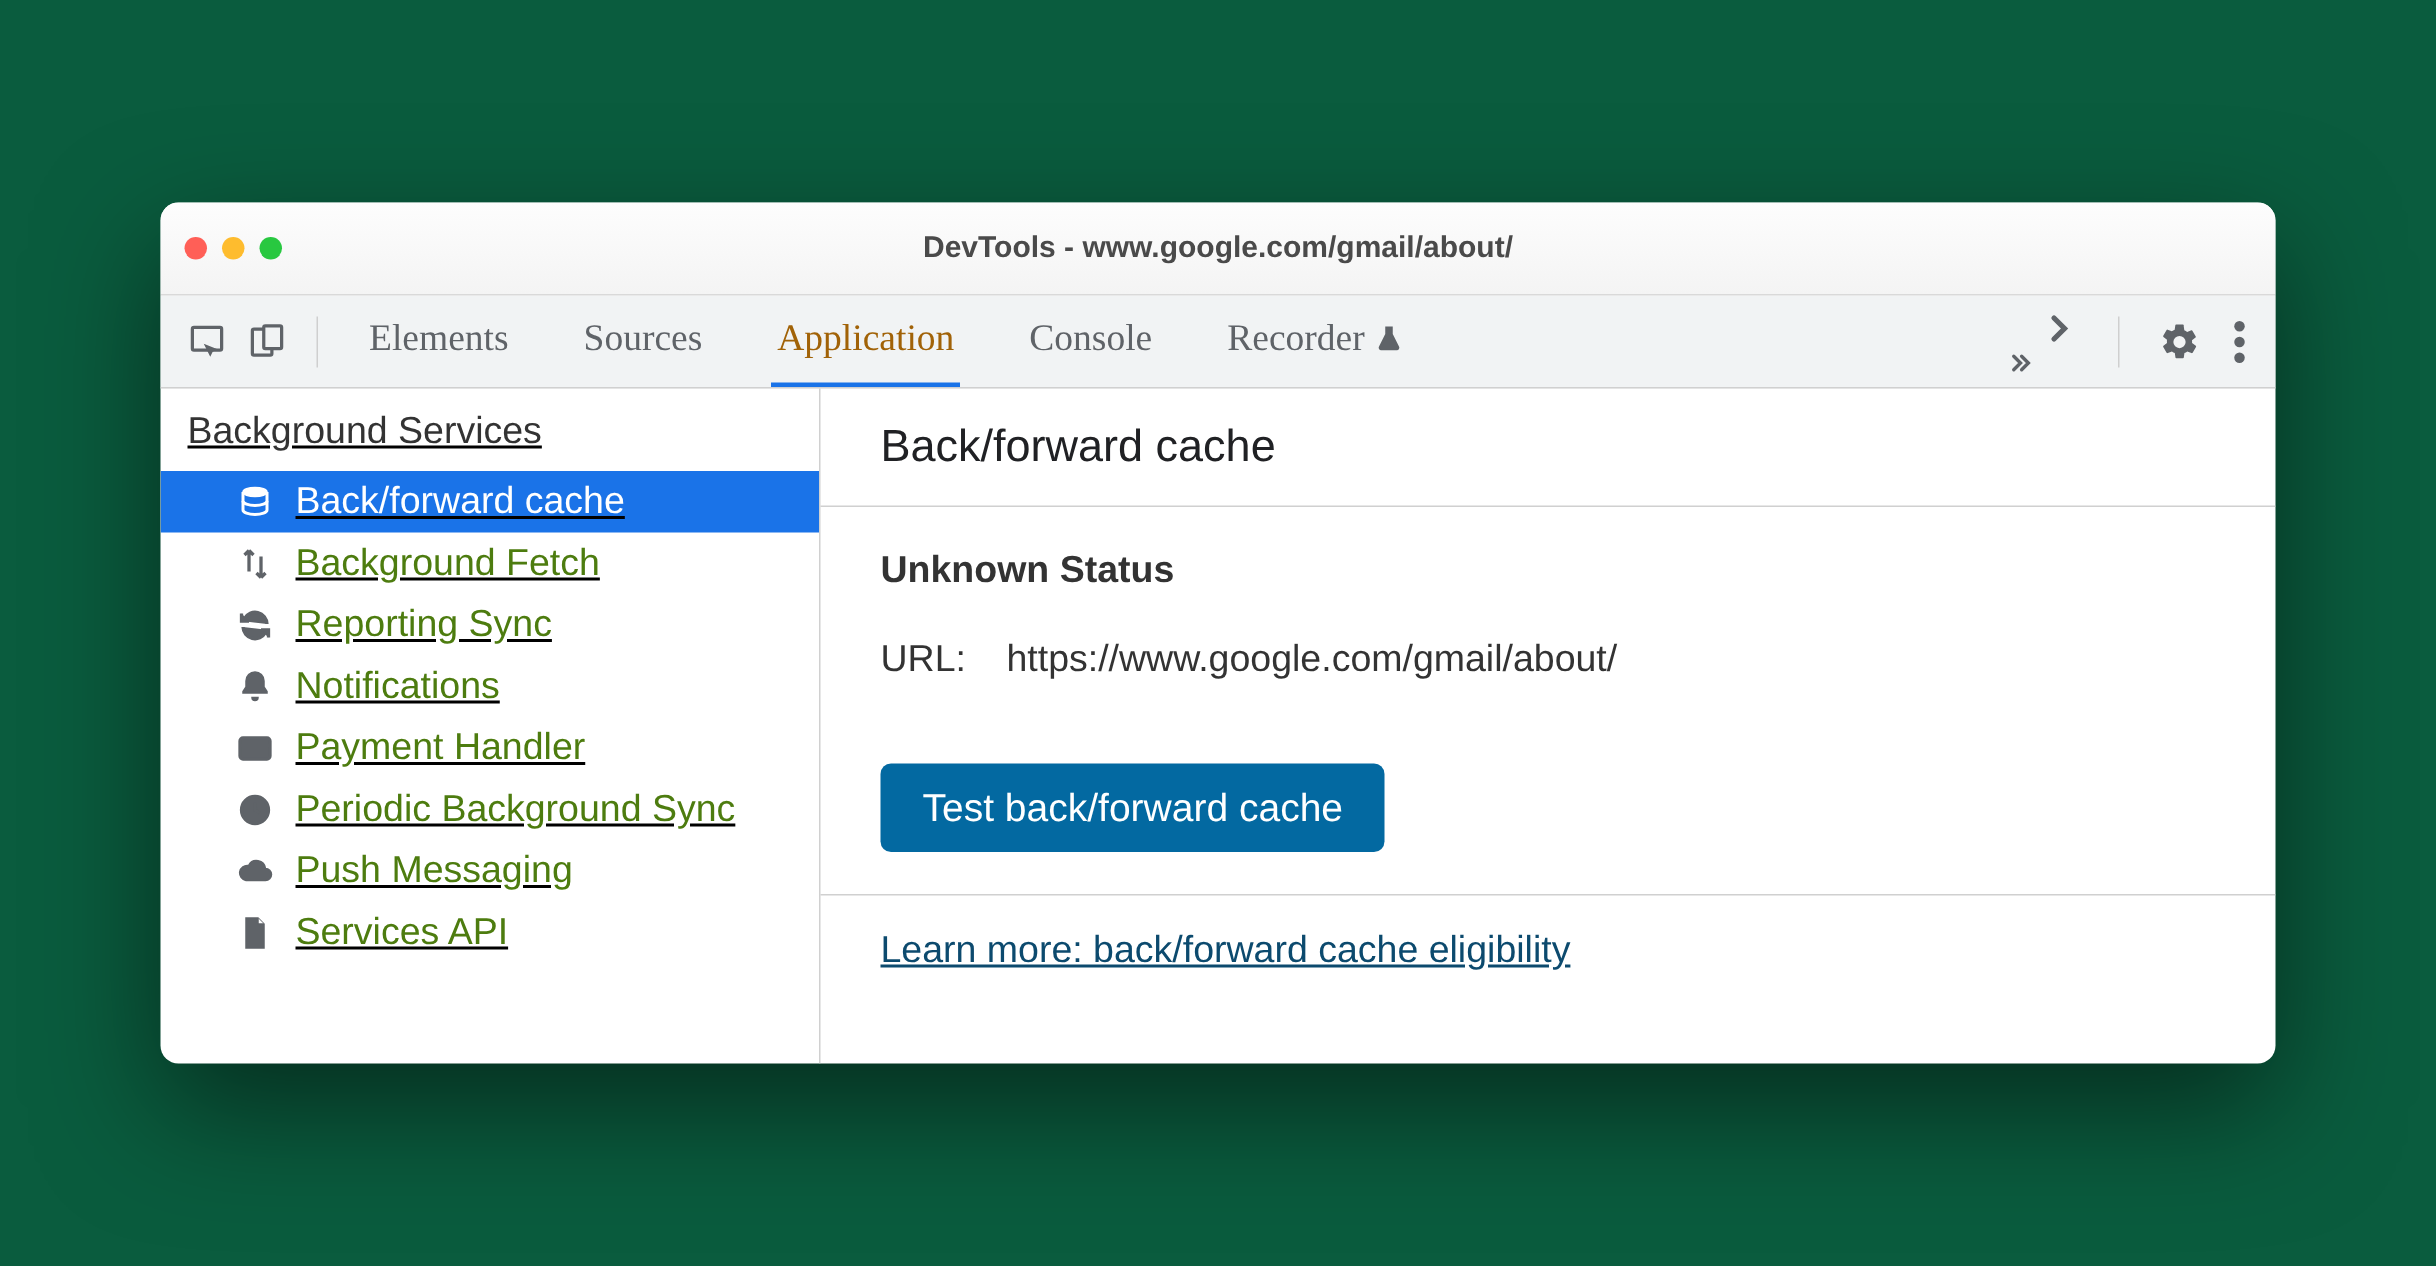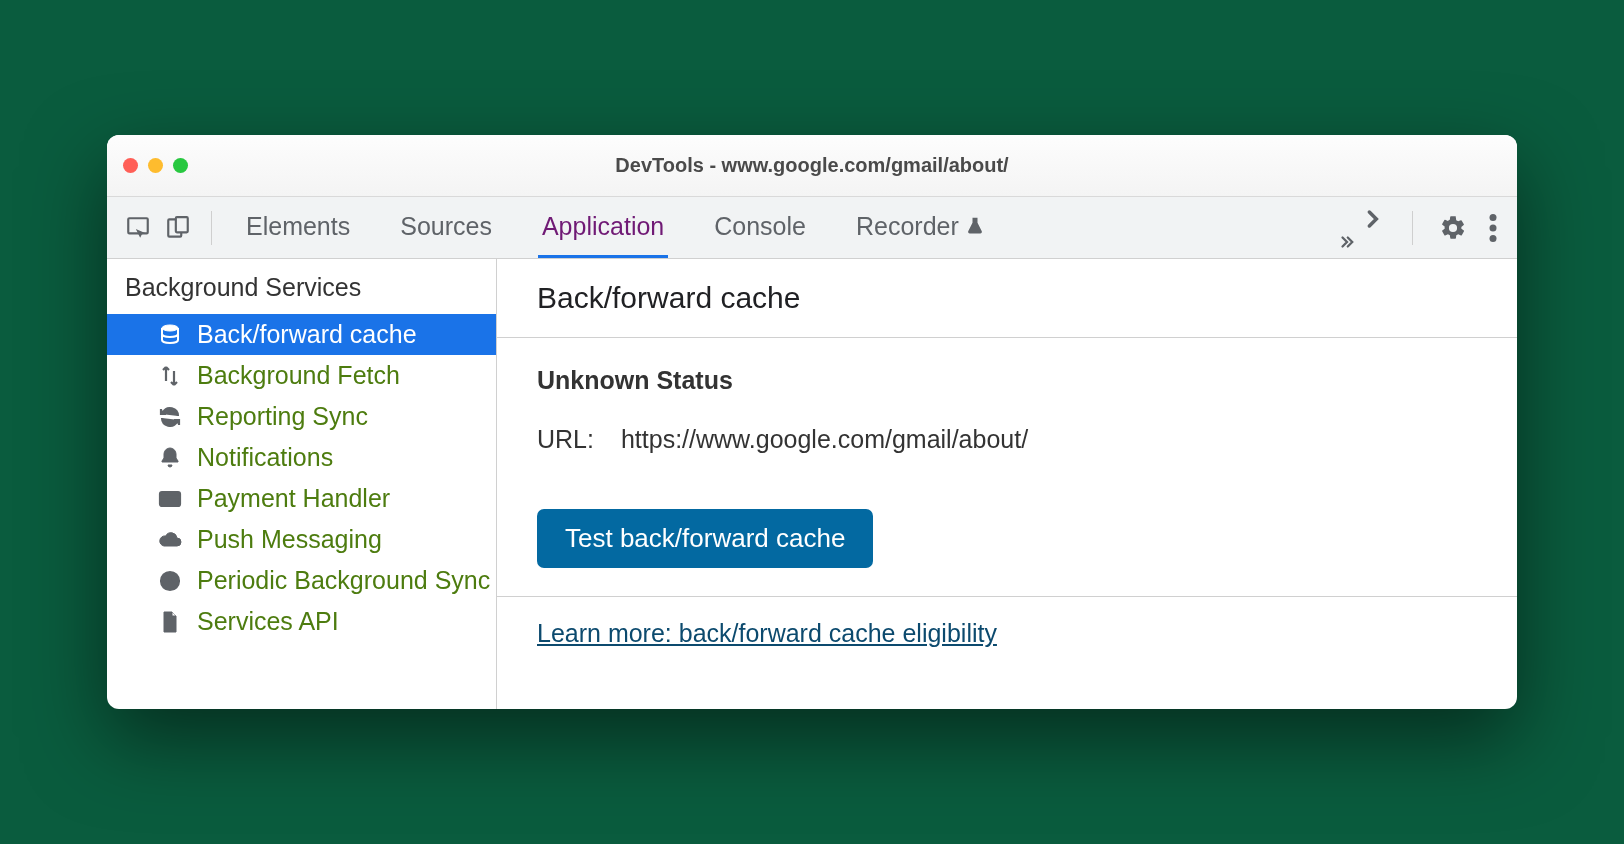--- a/index.html
+++ b/index.html
@@ -43,35 +43,35 @@
   border-bottom: 1px solid #d0d0d0;
   display:flex; align-items:center;
   padding: 0 14px;
   gap: 6px;
 }
 .tb-icon {
   width:34px;height:34px;display:flex;align-items:center;justify-content:center;
   color:#5f6368;cursor:pointer;
 }
 .tb-divider { width:1px; height:34px; background:#cfcfcf; margin:0 10px; }
-.tabs { display:flex; align-items:stretch; height:100%; margin-left:14px; gap:42px; }
+.tabs { display:flex; align-items:stretch; height:100%; margin-left:14px; gap:42px;font-family:Liberation Serif, serif; }
 .tab {
   display:flex;align-items:center;font-size:25px;color:#5f6368;cursor:pointer;
   border-bottom:3px solid transparent; padding:0 4px;
 }
-.tab.active { color:#701a75; border-bottom-color:#1a73e8; font-weight:500; }
+.tab.active { color:#a16207; border-bottom-color:#1a73e8; font-weight:500; }
 .tab .flask { margin-left:6px; }
 .spacer { flex:1; }
 .more-tabs { color:#5f6368; font-size:32px; padding:0 8px; cursor:pointer; }
 .gear { color:#5f6368; padding:0 10px; cursor:pointer; }
 .kebab { color:#5f6368; padding:0 6px; cursor:pointer; font-size:28px; }
 
 .body { display:flex; height:450px; }
 .sidebar {
-  width:390px; border-right:1px solid #d0d0d0; overflow:hidden;
+  width:440px; border-right:1px solid #d0d0d0; overflow:hidden;text-decoration:underline;
 }
 .section-title {
   font-size:25px; color:#333; padding:14px 18px 12px;
 }
 .tree-item {
   display:flex; align-items:center; gap:14px;
   padding:6px 0 6px 50px; font-size:25px; color:#4d7c0f; cursor:pointer;
   white-space:nowrap; overflow:hidden;
 }
 .tree-item.selected {
@@ -219,35 +219,35 @@
           <svg width="24" height="24" viewBox="0 0 24 24" fill="none" stroke-width="2.2">
               <rect x="2" y="5" width="20" height="14" rx="2"></rect>
               <path d="M2 10h20"></path>
             </svg>
         </span>
         <span>Payment Handler</span>
       </div>
 
       <div class="tree-item">
         <span class="icon">
-          <svg width="24" height="24" viewBox="0 0 24 24">
-              <path d="M19 18a4 4 0 0 0 0-8 6 6 0 0 0-11.3-2A5 5 0 0 0 6 18h13z"></path>
-            </svg>
-        </span>
-        <span>Push Messaging</span>
-      </div>
-
-      <div class="tree-item">
-        <span class="icon">
           <svg width="24" height="24" viewBox="0 0 24 24" fill="none" stroke-width="2.2">
               <circle cx="12" cy="12" r="9"></circle>
               <path d="M12 7v5l3 2"></path>
             </svg>
         </span>
         <span>Periodic Background Sync</span>
+      </div>
+
+      <div class="tree-item">
+        <span class="icon">
+          <svg width="24" height="24" viewBox="0 0 24 24">
+              <path d="M19 18a4 4 0 0 0 0-8 6 6 0 0 0-11.3-2A5 5 0 0 0 6 18h13z"></path>
+            </svg>
+        </span>
+        <span>Push Messaging</span>
       </div>
 
       <div class="tree-item">
         <span class="icon">
           <svg width="24" height="24" viewBox="0 0 24 24">
               <path d="M6 2h8l4 4v16H6V2z"></path>
               <path d="M14 2v4h4" fill="#fff"></path>
             </svg>
         </span>
         <span>Services API</span>

